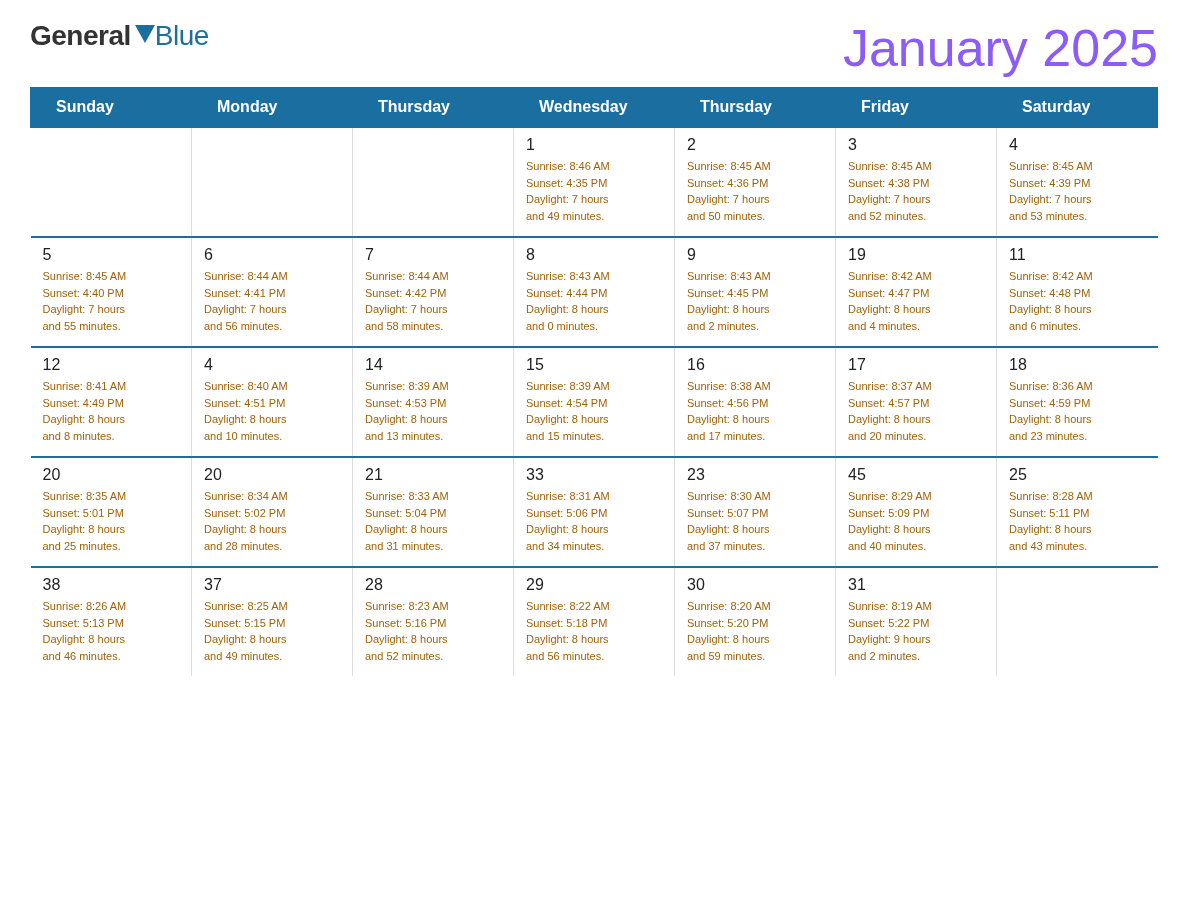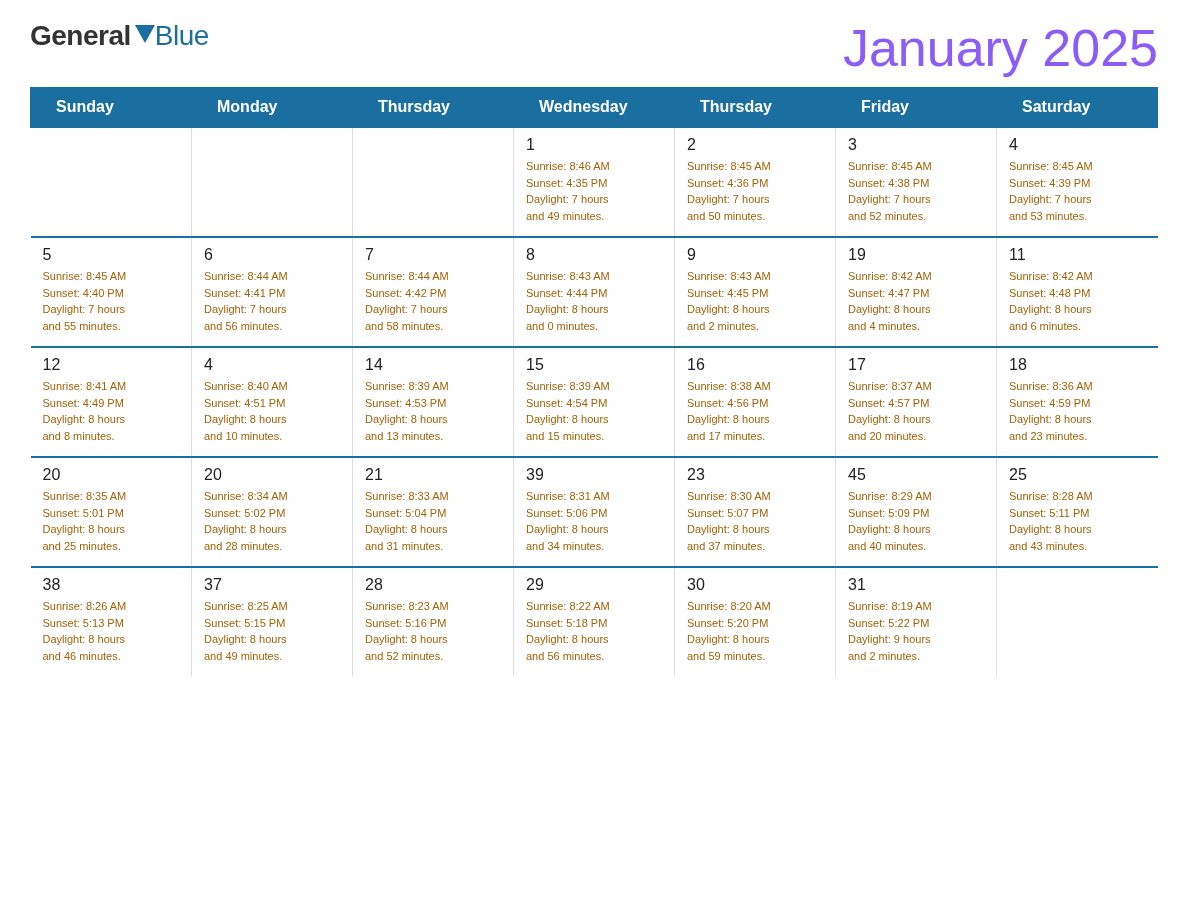--- a/index.html
+++ b/index.html
@@ -224,21 +224,21 @@
         </td>
         <td>
           <span class="day-number">20</span>
           <div class="day-info">Sunrise: 8:34 AM<br>Sunset: 5:02 PM<br>Daylight: 8 hours<br>and 28 minutes.</div>
         </td>
         <td>
           <span class="day-number">21</span>
           <div class="day-info">Sunrise: 8:33 AM<br>Sunset: 5:04 PM<br>Daylight: 8 hours<br>and 31 minutes.</div>
         </td>
         <td>
-          <span class="day-number">39</span>
+          <span class="day-number">33</span>
           <div class="day-info">Sunrise: 8:31 AM<br>Sunset: 5:06 PM<br>Daylight: 8 hours<br>and 34 minutes.</div>
         </td>
         <td>
           <span class="day-number">23</span>
           <div class="day-info">Sunrise: 8:30 AM<br>Sunset: 5:07 PM<br>Daylight: 8 hours<br>and 37 minutes.</div>
         </td>
         <td>
           <span class="day-number">45</span>
           <div class="day-info">Sunrise: 8:29 AM<br>Sunset: 5:09 PM<br>Daylight: 8 hours<br>and 40 minutes.</div>
         </td>

